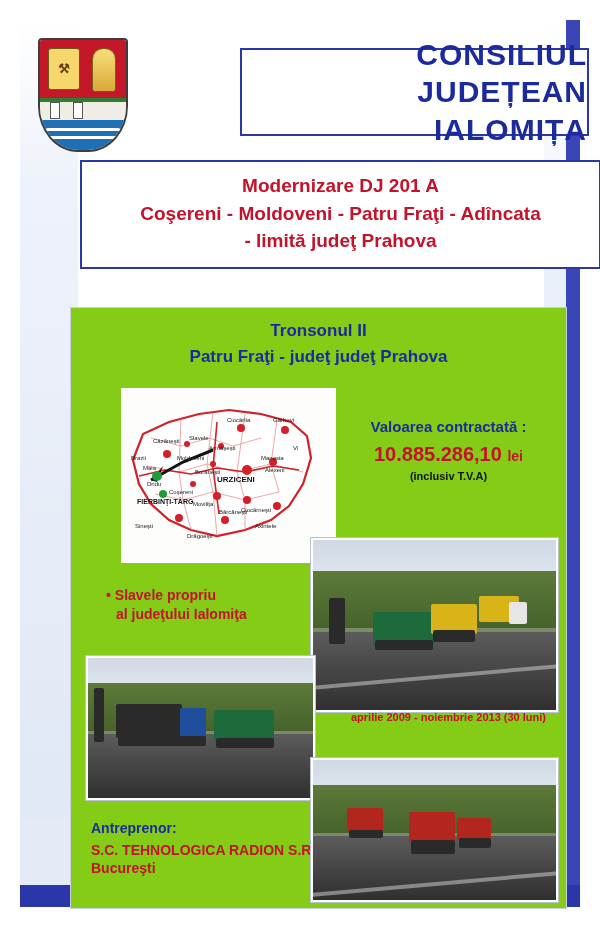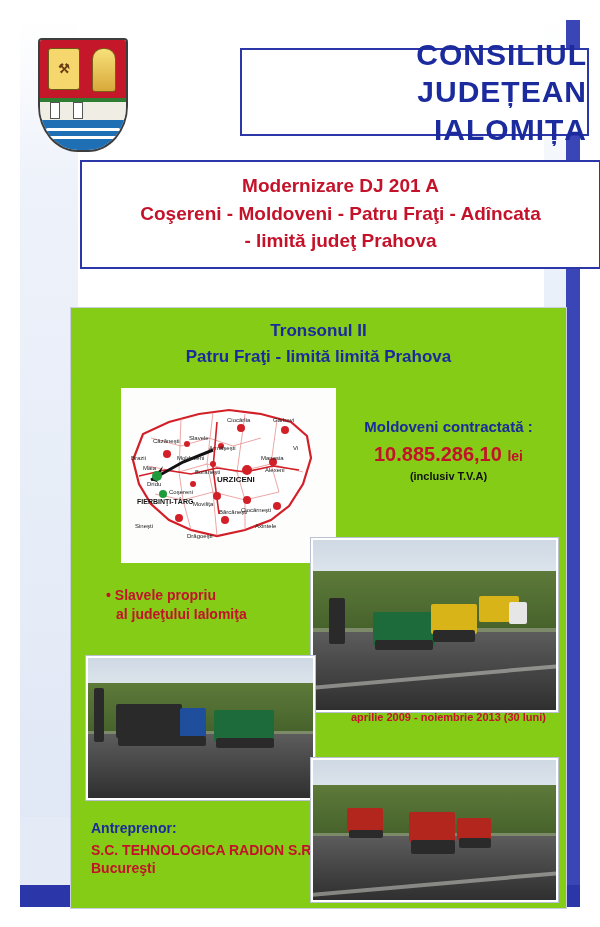--- a/index.html
+++ b/index.html
@@ -181,21 +181,21 @@
   <div class="proj-box">
     <div class="l1">Modernizare DJ 201 A</div>
     <div class="l1">Coşereni - Moldoveni - Patru Fraţi - Adîncata</div>
     <div class="l1">- limită judeţ Prahova</div>
   </div>
 
   <div class="card">
 
     <div class="tronson">
       <div>Tronsonul II</div>
-      <div>Patru Fraţi - limită limită Prahova</div>
+      <div>Patru Fraţi - judeţ judeţ Prahova</div>
     </div>
 
     <div class="map">
       <svg width="215" height="175" viewBox="0 0 215 175" xmlns="http://www.w3.org/2000/svg">
         <rect x="0" y="0" width="215" height="175" fill="#fdfdfb"></rect>
 
         <path d="M12,72 L22,46 L48,34 L78,26 L108,22 L140,26 L170,34 L186,48 L190,70 L182,96 L168,118 L150,132 L124,142 L96,148 L70,142 L48,132 L30,116 L18,96 Z" fill="#ffffff" stroke="#d21f28" stroke-width="2.2"></path>
 
         <g stroke="#e06a6a" stroke-width="0.7" fill="none" opacity="0.85">
           <path d="M30,50 L60,58 L88,50 L112,58 L140,50"></path>
@@ -253,21 +253,21 @@
           <text x="98" y="126">Bărcăneşti</text>
           <text x="120" y="124">Ciocârneşti</text>
           <text x="14" y="140">Sineşti</text>
           <text x="134" y="140">Axintele</text>
           <text x="66" y="150">Drăgoeşti</text>
         </g>
       </svg>
     </div>
 
     <div class="value-block">
-      <div class="lbl">Moldoveni contractată :</div>
+      <div class="lbl">Valoarea contractată :</div>
       <div class="amount">
         <span>10.885.286,10</span>
         <span class="lei">lei</span>
       </div>
       <div class="tva">(inclusiv T.V.A)</div>
     </div>
 
     <div class="fin">
       <div class="i1">• Slavele propriu</div>
       <div class="i2">al judeţului Ialomiţa</div>

